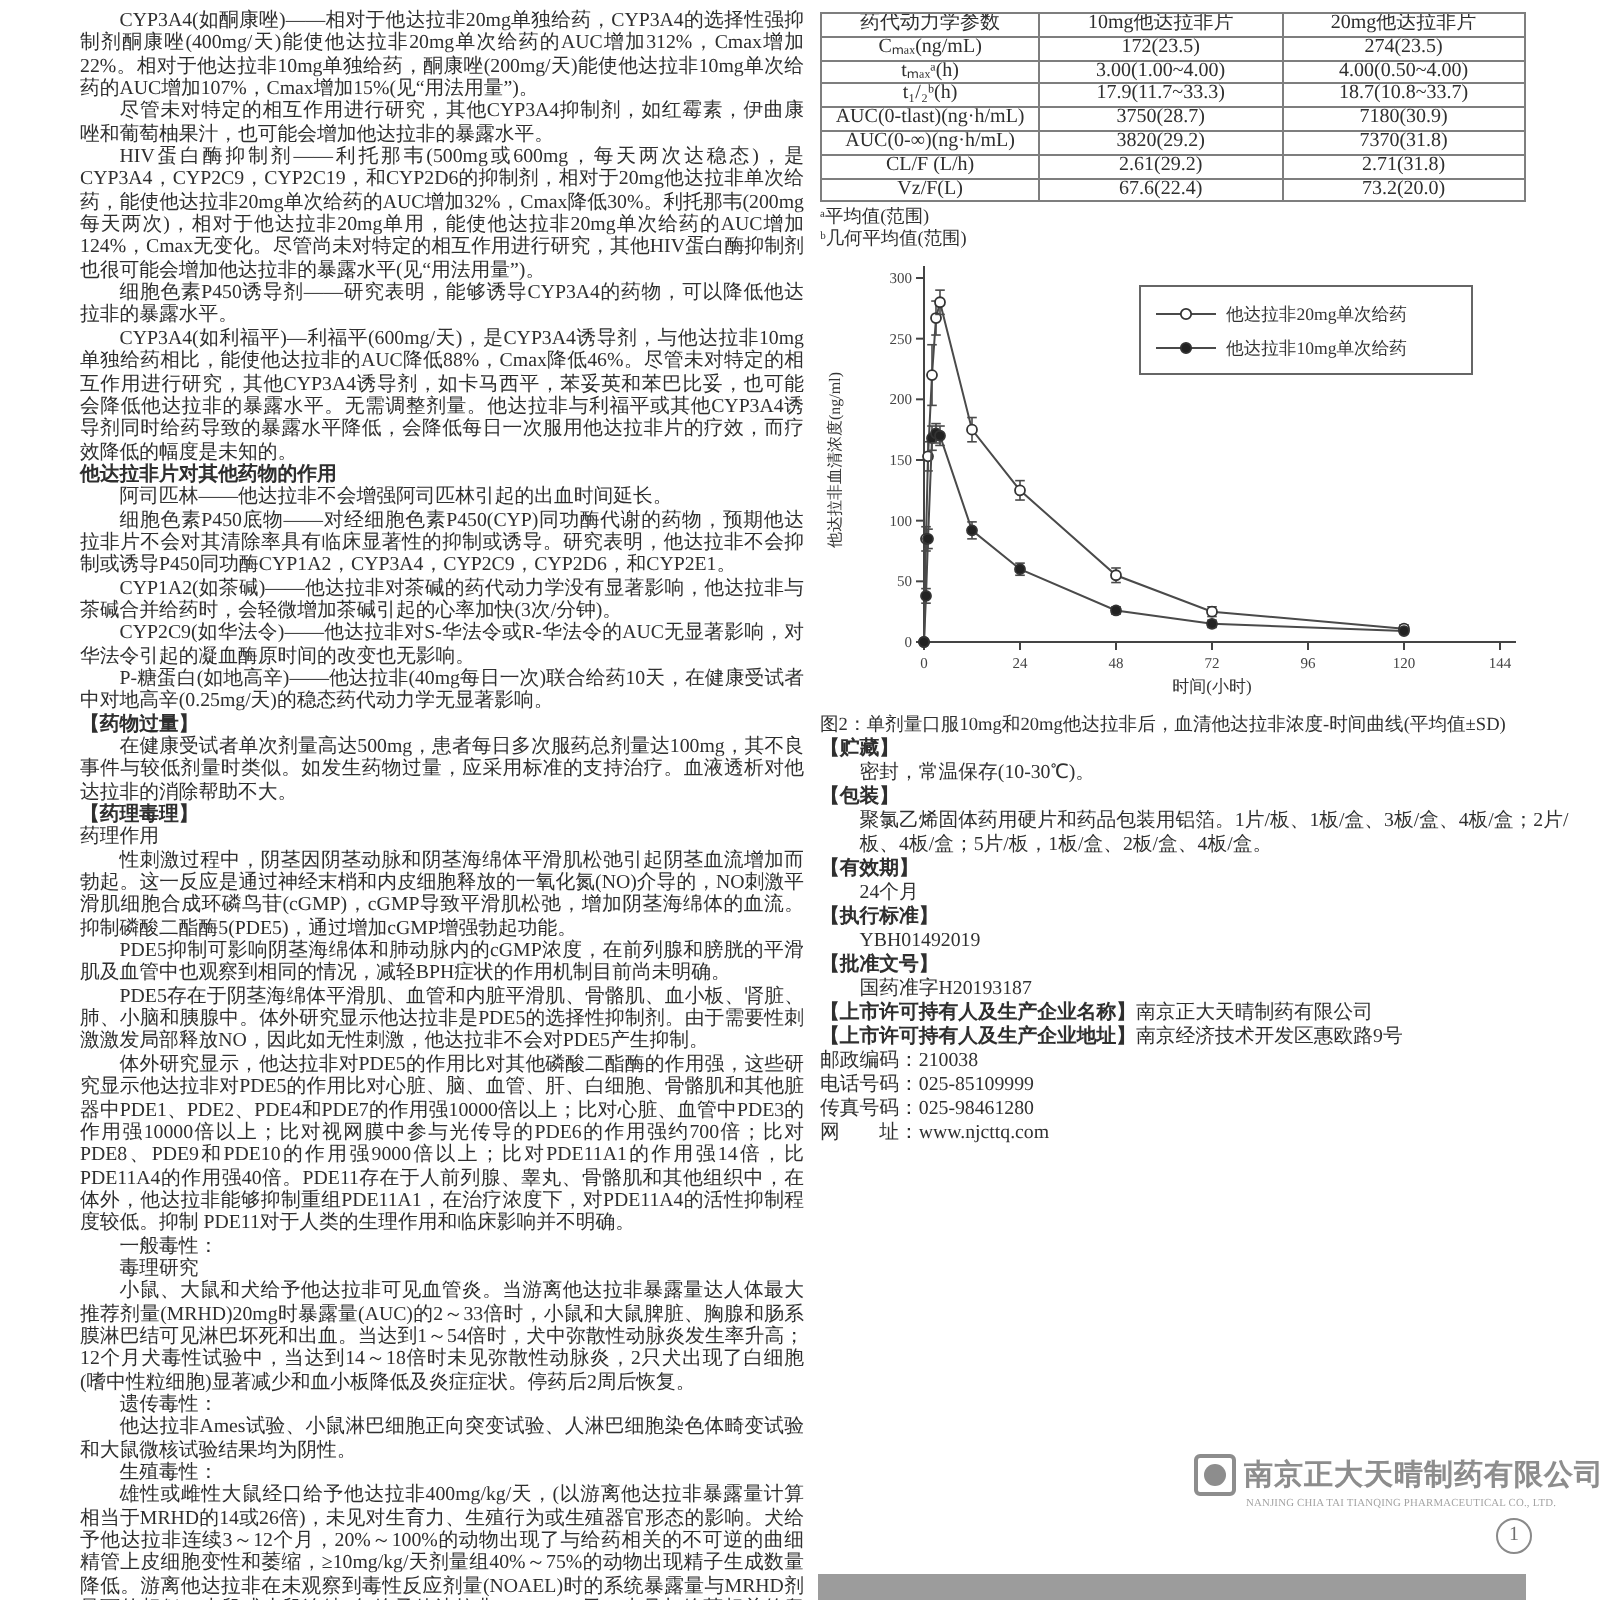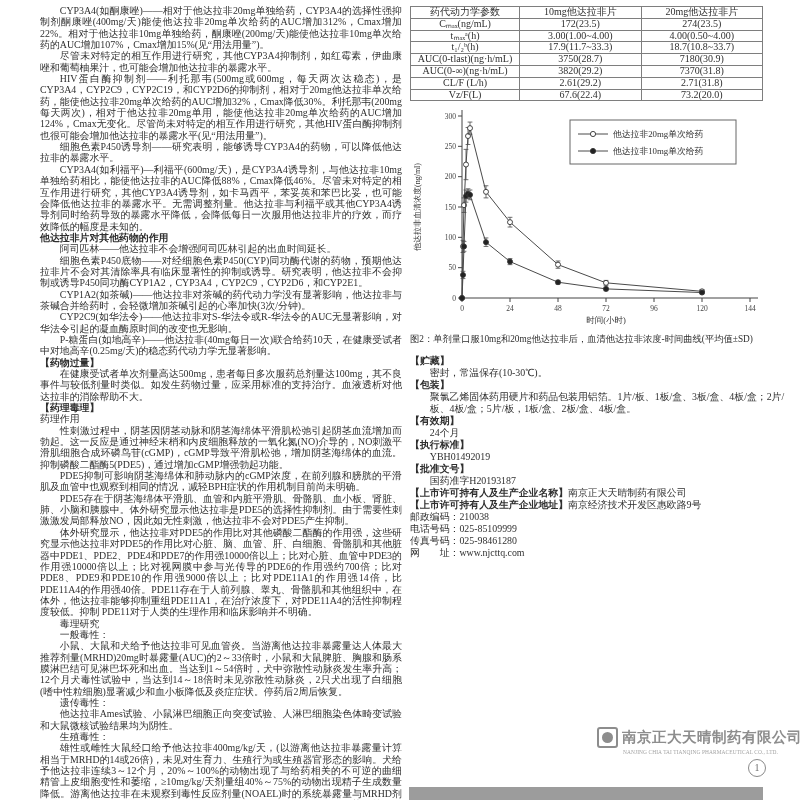--- a/index.html
+++ b/index.html
@@ -23,21 +23,21 @@
   table.pk{border-collapse:collapse;width:353px;table-layout:fixed;}
   table.pk th,table.pk td{
     border:1px solid #7e7e7e;font-weight:normal;text-align:center;
     font-size:10px;padding:0 0;height:10.8px;line-height:10.8px;
     white-space:nowrap;overflow:hidden;
   }
   table.pk col.c1{width:31%;} table.pk col.c2{width:34.5%;} table.pk col.c3{width:34.5%;}
   .footnotes{margin-top:2px;font-size:9.2px;line-height:10.5px;}
   .chart-wrap{margin-top:1px;}
   .chart-caption{font-size:9.3px;margin-top:2px;}
-  .r-sections{margin-top:10px;}
+  .r-sections{margin-top:0;}
   .r-sections .sect-h{font-weight:bold;}
   .r-sections .sect-b{padding-left:2em;}
   .r-sections .inline-line .sect-h{display:inline;}
   .r-sections .inline-line .inline-v{display:inline;font-weight:normal;}
   
   .footer-logo{position:absolute;left:597px;top:727px;width:196px;}
   .logo-row{display:flex;align-items:center;}
   .logo-mark{
     width:17px;height:17px;border:2.4px solid #8d8d8d;border-radius:3px;
     display:flex;align-items:center;justify-content:center;flex:0 0 auto;
@@ -69,22 +69,22 @@
       <p class="p">CYP2C9(如华法令)——他达拉非对S-华法令或R-华法令的AUC无显著影响，对华法令引起的凝血酶原时间的改变也无影响。</p>
       <p class="p">P-糖蛋白(如地高辛)——他达拉非(40mg每日一次)联合给药10天，在健康受试者中对地高辛(0.25mg/天)的稳态药代动力学无显著影响。</p>
       <p class="h">【药物过量】</p>
       <p class="p">在健康受试者单次剂量高达500mg，患者每日多次服药总剂量达100mg，其不良事件与较低剂量时类似。如发生药物过量，应采用标准的支持治疗。血液透析对他达拉非的消除帮助不大。</p>
       <p class="h">【药理毒理】</p>
       <p class="s">药理作用</p>
       <p class="p">性刺激过程中，阴茎因阴茎动脉和阴茎海绵体平滑肌松弛引起阴茎血流增加而勃起。这一反应是通过神经末梢和内皮细胞释放的一氧化氮(NO)介导的，NO刺激平滑肌细胞合成环磷鸟苷(cGMP)，cGMP导致平滑肌松弛，增加阴茎海绵体的血流。抑制磷酸二酯酶5(PDE5)，通过增加cGMP增强勃起功能。</p>
       <p class="p">PDE5抑制可影响阴茎海绵体和肺动脉内的cGMP浓度，在前列腺和膀胱的平滑肌及血管中也观察到相同的情况，减轻BPH症状的作用机制目前尚未明确。</p>
       <p class="p">PDE5存在于阴茎海绵体平滑肌、血管和内脏平滑肌、骨骼肌、血小板、肾脏、肺、小脑和胰腺中。体外研究显示他达拉非是PDE5的选择性抑制剂。由于需要性刺激激发局部释放NO，因此如无性刺激，他达拉非不会对PDE5产生抑制。</p>
       <p class="p">体外研究显示，他达拉非对PDE5的作用比对其他磷酸二酯酶的作用强，这些研究显示他达拉非对PDE5的作用比对心脏、脑、血管、肝、白细胞、骨骼肌和其他脏器中PDE1、PDE2、PDE4和PDE7的作用强10000倍以上；比对心脏、血管中PDE3的作用强10000倍以上；比对视网膜中参与光传导的PDE6的作用强约700倍；比对PDE8、PDE9和PDE10的作用强9000倍以上；比对PDE11A1的作用强14倍，比PDE11A4的作用强40倍。PDE11存在于人前列腺、睾丸、骨骼肌和其他组织中，在体外，他达拉非能够抑制重组PDE11A1，在治疗浓度下，对PDE11A4的活性抑制程度较低。抑制 PDE11对于人类的生理作用和临床影响并不明确。</p>
+      <p class="p">一般毒性：</p>
       <p class="p">毒理研究</p>
-      <p class="p">一般毒性：</p>
       <p class="p">小鼠、大鼠和犬给予他达拉非可见血管炎。当游离他达拉非暴露量达人体最大推荐剂量(MRHD)20mg时暴露量(AUC)的2～33倍时，小鼠和大鼠脾脏、胸腺和肠系膜淋巴结可见淋巴坏死和出血。当达到1～54倍时，犬中弥散性动脉炎发生率升高；12个月犬毒性试验中，当达到14～18倍时未见弥散性动脉炎，2只犬出现了白细胞(嗜中性粒细胞)显著减少和血小板降低及炎症症状。停药后2周后恢复。</p>
       <p class="p">遗传毒性：</p>
       <p class="p">他达拉非Ames试验、小鼠淋巴细胞正向突变试验、人淋巴细胞染色体畸变试验和大鼠微核试验结果均为阴性。</p>
       <p class="p">生殖毒性：</p>
       <p class="p">雄性或雌性大鼠经口给予他达拉非400mg/kg/天，(以游离他达拉非暴露量计算相当于MRHD的14或26倍)，未见对生育力、生殖行为或生殖器官形态的影响。犬给予他达拉非连续3～12个月，20%～100%的动物出现了与给药相关的不可逆的曲细精管上皮细胞变性和萎缩，≥10mg/kg/天剂量组40%～75%的动物出现精子生成数量降低。游离他达拉非在未观察到毒性反应剂量(NOAEL)时的系统暴露量与MRHD剂量下的相似。大鼠或小鼠连续2年给予他达拉非400mg/kg/天，未见与给药相关的睾丸变化。</p>
     </div>
 
   <div class="right-col">
     <table class="pk">
       <colgroup>
@@ -130,20 +130,24 @@
             <td>2.61(29.2)</td>
             <td>2.71(31.8)</td>
           </tr>
           <tr>
             <td>Vz/F(L)</td>
             <td>67.6(22.4)</td>
             <td>73.2(20.0)</td>
           </tr>
         </tbody>
     </table>
+    <div class="footnotes">
+        <div>ᵃ平均值(范围)</div>
+        <div>ᵇ几何平均值(范围)</div>
+      </div>
 
     <div class="chart-wrap">
       <svg id="chart-svg" width="380" height="226">
           <line x1="52" y1="196" x2="348" y2="196" stroke="#444444" stroke-width="1"></line>
           <line x1="52" y1="196" x2="52" y2="8" stroke="#444444" stroke-width="1"></line>
           <line x1="48" y1="196" x2="52" y2="196" stroke="#444444" stroke-width="1"></line>
           <text x="46" y="198.5" text-anchor="end" font-size="7.5" fill="#444444">0</text>
           <line x1="48" y1="165.66666666666666" x2="52" y2="165.66666666666666" stroke="#444444" stroke-width="1"></line>
           <text x="46" y="168.16666666666666" text-anchor="end" font-size="7.5" fill="#444444">50</text>
           <line x1="48" y1="135.33333333333334" x2="52" y2="135.33333333333334" stroke="#444444" stroke-width="1"></line>

